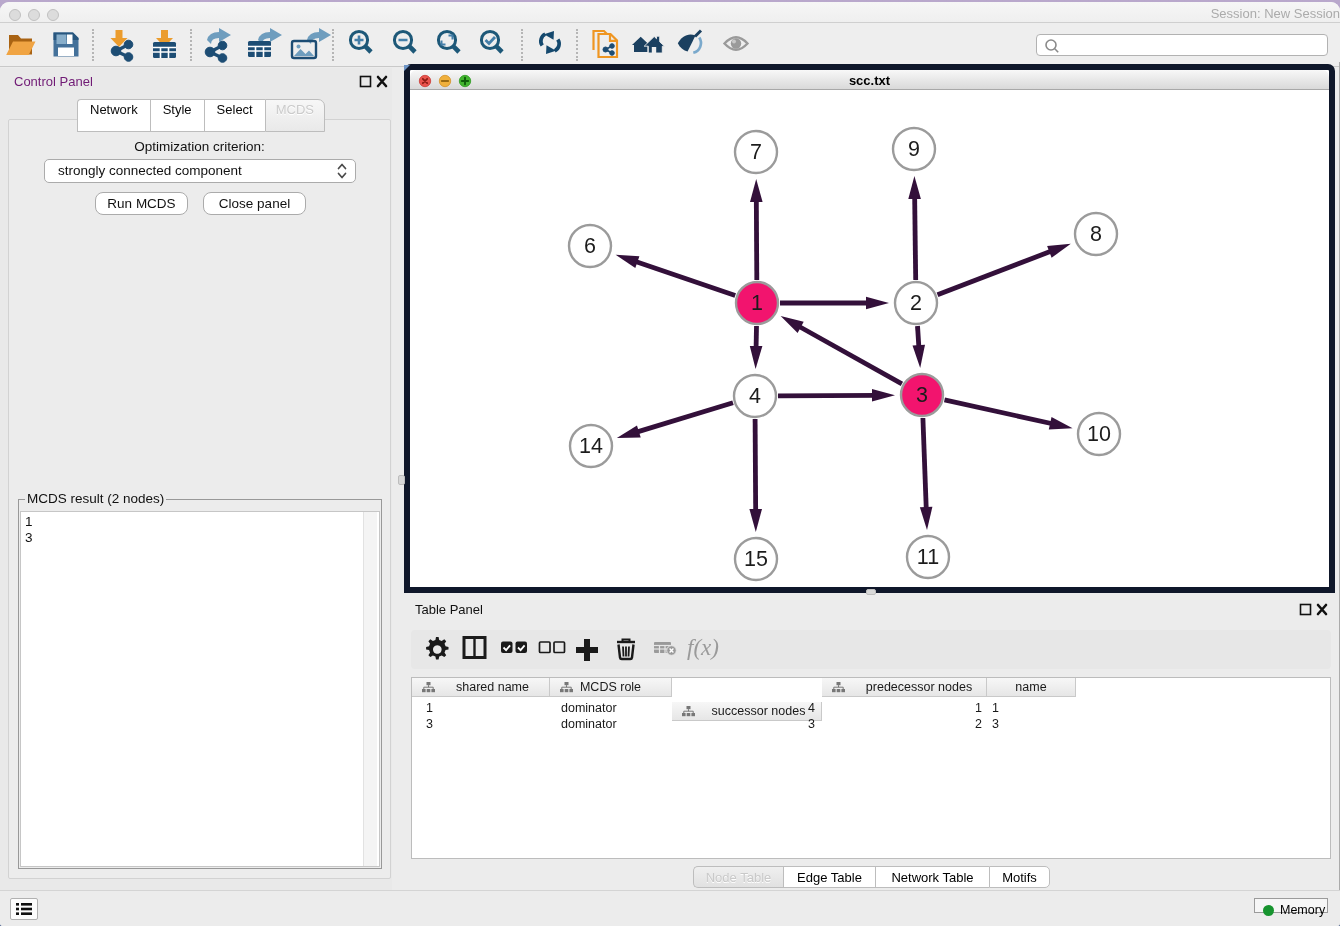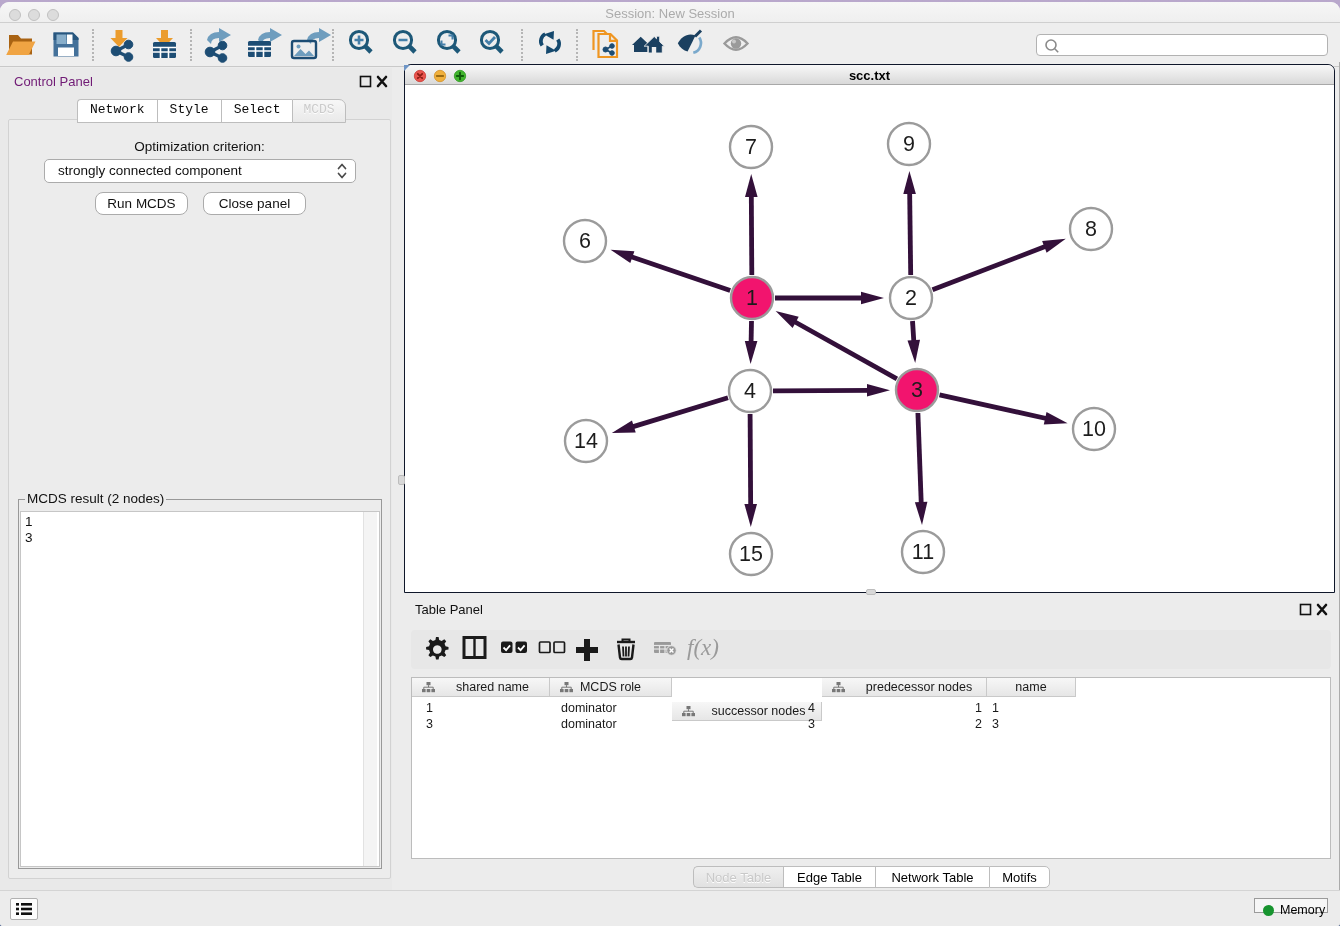--- a/index.html
+++ b/index.html
@@ -2,31 +2,31 @@
 <html><head><meta charset="utf-8">
 <style>
 * { margin:0; padding:0; box-sizing:border-box; }
 html,body { width:1340px; height:926px; overflow:hidden; }
 body { font-family:"Liberation Sans",sans-serif; background:linear-gradient(180deg,#b9a8cc 0%,#a393bd 30%,#4d6492 100%); position:relative; }
 .abs { position:absolute; }
 .win { position:absolute; left:0; right:0; top:2px; bottom:0; background:#ececec; border-radius:9px 9px 3px 3px; overflow:hidden; }
 
 .titlebar { position:absolute; left:0; right:0; top:0; height:21px; background:linear-gradient(#f6f6f6,#efefef); border-bottom:1px solid #cfcfcf; }
 .tl { position:absolute; top:7px; width:12px; height:12px; border-radius:50%; background:#dcdcdc; border:1px solid #c0c0c0; }
-.title-text { position:absolute; top:4px; left:0; right:0; text-align:center; font-size:13px; color:#ababab; }
+.title-text { position:absolute; top:4px; left:0; right:0; text-align:right; font-size:13px; color:#ababab; }
 
 .toolbar { position:absolute; left:0; right:0; top:21px; height:44px; background:#eeeeee; border-bottom:1px solid #c9c9c9; }
 .tsep { position:absolute; top:6px; height:32px; width:0; border-left:2px dotted #b5b5b5; }
 .searchbox { position:absolute; left:1036px; top:11px; width:292px; height:22px; background:#fff; border:1.5px solid #b2b2b2; border-radius:4px; }
 
 .cp { position:absolute; left:0; top:66px; width:392px; bottom:36px; background:#e9e9e9; }
 .cp-title { position:absolute; left:14px; top:6px; font-size:13px; color:#701a75; }
 .panel { position:absolute; left:8px; top:51px; right:1px; bottom:11px; background:#ececec; border:1px solid #d2d2d2; border-radius:2px; }
 .tabs { position:absolute; top:31px; left:77px; height:21px; display:flex; z-index:5; }
-.tab { font-size:13px; color:#0a0a0a; background:#fff; border:1px solid #bdbdbd; border-right:none; padding:2px 12px 0; height:24px; text-align:left;font-family:Liberation Mono, monospace; }
+.tab { font-size:13px; color:#0a0a0a; background:#fff; border:1px solid #bdbdbd; border-right:none; padding:2px 12px 0; height:33px; text-align:left; }
 .tab.first { border-radius:4px 0 0 0; }
 .tab.sel { background:linear-gradient(#f7f7f7,#e9e9e9); color:#cbcbcb; text-shadow:0 1px 0 #fff; border-right:1px solid #bdbdbd; border-radius:0 7px 0 0; padding:2px 10px 0; }
 .opt-label { position:absolute; top:20px; left:0; width:100%; text-align:center; font-size:13.5px; color:#111; }
 .combo { position:absolute; left:36px; top:40px; width:312px; height:24px; background:#fff; border:1px solid #ababab; border-radius:5px; font-size:13.5px; color:#111; line-height:22px; padding-left:13px; }
 .btn { position:absolute; top:73px; height:23px; background:#fff; border:1px solid #ababab; border-radius:8px; font-size:13.5px; color:#111; text-align:center; line-height:21px; }
 .fieldset { position:absolute; left:10px; top:380px; width:364px; height:370px; border:1px solid #989898; }
 .fs-legend { position:absolute; left:6px; top:-9px; background:#ececec; padding:0 2px; font-size:13.5px; color:#111; }
 .fs-inner { position:absolute; left:1px; top:11px; right:1px; bottom:1px; background:#fff; border:1px solid #c6c6c6; }
 .fs-scroll { position:absolute; right:2px; top:0; width:14px; bottom:0; background:#f4f4f4; border-left:1px solid #e2e2e2; }
 .fs-text { position:absolute; left:4px; top:2px; font-size:13.5px; line-height:16px; color:#111; }
@@ -208,21 +208,21 @@
       <div class="fieldset">
         <div class="fs-legend">MCDS result (2 nodes)</div>
         <div class="fs-inner">
           <div class="fs-scroll"></div>
           <div class="fs-text">1<br>3</div>
         </div>
       </div>
     </div>
   </div>
 
-  <div class="abs" style="left:404px;top:62px;width:931px;height:529px;background:#fff;border:1px solid #0f172a;border-radius:7px 7px 0 0;">
+  <div class="abs" style="left:404px;top:62px;width:931px;height:529px;background:#fff;border:6px solid #0f172a;border-radius:7px 7px 0 0;">
     <div style="position:absolute;left:0;top:0;right:0;height:20px;background:linear-gradient(#f8f8f8,#d9d9d9);border-bottom:1px solid #a8a8a8;border-radius:7px 7px 0 0;">
       <div style="position:absolute;top:3px;left:0;right:0;text-align:center;font-size:13px;font-weight:700;color:#000;">scc.txt</div>
       <svg width="60" height="14" style="position:absolute;left:8px;top:4px" viewBox="0 0 60 14">
         <circle cx="7" cy="7" r="5.7" fill="#e9544d" stroke="#c93a35" stroke-width="0.8"></circle>
         <path d="M4.8 4.8 L9.2 9.2 M9.2 4.8 L4.8 9.2" stroke="#8c1b14" stroke-width="1.8" stroke-linecap="round"></path>
         <circle cx="27" cy="7" r="5.7" fill="#f0b03c" stroke="#d3922a" stroke-width="0.8"></circle>
         <path d="M23.8 7 L30.2 7" stroke="#9a6a12" stroke-width="1.9" stroke-linecap="round"></path>
         <circle cx="47" cy="7" r="5.7" fill="#42b52e" stroke="#2f9a22" stroke-width="0.8"></circle>
         <path d="M43.8 7 L50.2 7 M47 3.8 L47 10.2" stroke="#0e5c0a" stroke-width="1.9" stroke-linecap="round"></path>
       </svg>

